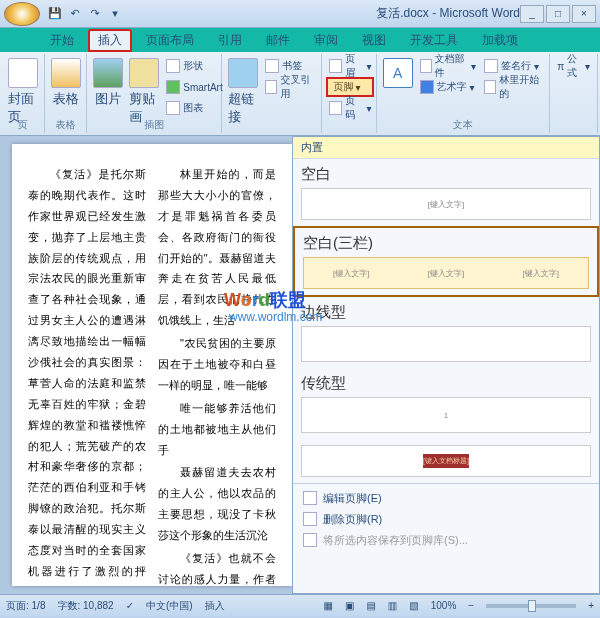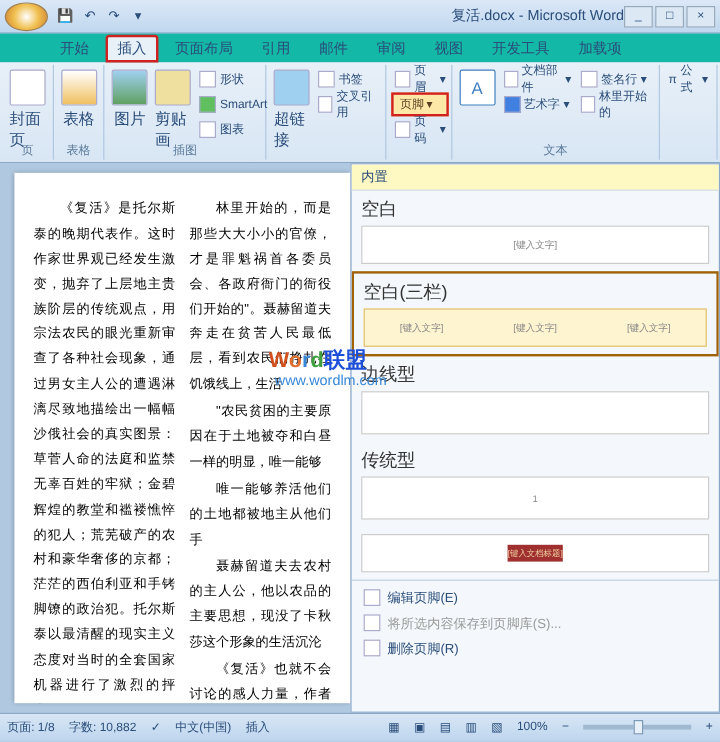--- a/index.html
+++ b/index.html
@@ -241,27 +241,27 @@
           <div class="red-bar">
             <span>[键入文档标题]</span>
           </div>
         </div>
     </div>
     <div class="gal-menu">
       <div class="gal-menu-item">
           <span class="mi"></span>
           <span>编辑页脚(E)</span>
         </div>
+      <div class="gal-menu-item">
+          <span class="mi"></span>
+          <span>删除页脚(R)</span>
+        </div>
       <div class="gal-menu-item disabled">
           <span class="mi"></span>
           <span>将所选内容保存到页脚库(S)...</span>
-        </div>
-      <div class="gal-menu-item">
-          <span class="mi"></span>
-          <span>删除页脚(R)</span>
         </div>
     </div>
   </div>
 </div>
 
 <div class="watermark1"><span class="wm-w">W</span><span class="wm-o">o</span><span class="wm-r">r</span><span class="wm-d">d</span><span class="wm-t">联盟</span></div>
 <div class="watermark2">www.wordlm.com</div>
 
 <div class="statusbar">
   <span>页面: 1/8</span>

